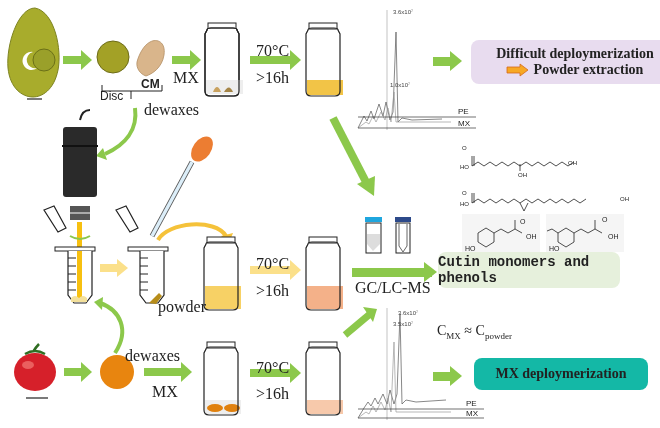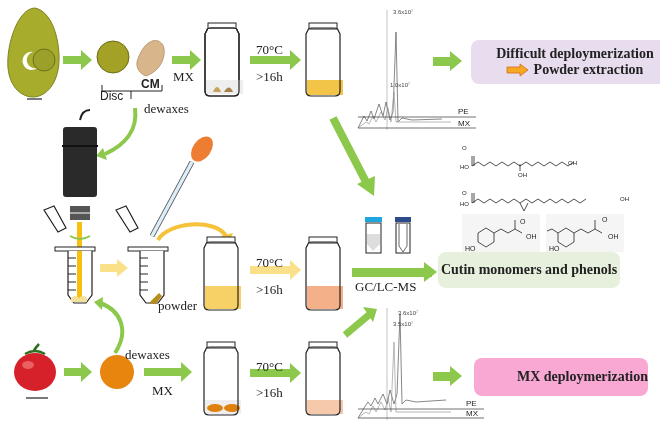--- a/index.html
+++ b/index.html
@@ -1,17 +1,17 @@
 <!DOCTYPE html>
 <html><head>
 <meta charset="utf-8">
 <style>
   html,body{margin:0;padding:0;background:#fff;}
   #root{position:relative;width:660px;height:428px;overflow:hidden;background:#fff;font-family:"Liberation Serif",serif;color:#222;}
-  .lbl{position:absolute;font-size:13px;white-space:nowrap;line-height:1;}
+  .lbl{position:absolute;font-size:16px;white-space:nowrap;line-height:1;}
   .sans{font-family:"Liberation Sans",sans-serif;}
   .box{position:absolute;border-radius:8px;display:flex;flex-direction:column;align-items:center;justify-content:center;font-weight:bold;font-size:14px;}
   svg{position:absolute;left:0;top:0;overflow:visible;}
   sub{font-size:9px;}
 </style>
 </head>
 <body>
 
 <div id="root">
 
@@ -255,36 +255,37 @@
         </svg>
       <span>Powder extraction</span>
     </span>
   </div>
 
   <span class="lbl" style="left:158px;top:299px;">powder</span>
   <span class="lbl" style="left:256px;top:256px;">70°C</span>
   <span class="lbl" style="left:256px;top:283px;">&gt;16h</span>
   <span class="lbl" style="left:355px;top:280px;">GC/LC-MS</span>
 
-  <div class="box" style="left:438px;top:252px;width:182px;height:36px;background:#e6f0dc;">
+  <div class="box" style="left:438px;top:252px;width:182px;height:36px;background:#e6f0dc;font-family:Liberation Mono, monospace;">
     <span>Cutin monomers and phenols</span>
   </div>
 
   <span class="lbl" style="left:125px;top:348px;">dewaxes</span>
   <span class="lbl" style="left:152px;top:384px;">MX</span>
   <span class="lbl" style="left:256px;top:360px;">70°C</span>
   <span class="lbl" style="left:256px;top:386px;">&gt;16h</span>
 
   <span class="lbl sans" style="left:398px;top:310px;font-size:6px;color:#444;">3.6x10⁷</span>
   <span class="lbl sans" style="left:393px;top:321px;font-size:6px;color:#444;">3.5x10⁷</span>
   <span class="lbl sans" style="left:466px;top:400px;font-size:8px;">PE</span>
   <span class="lbl sans" style="left:466px;top:410px;font-size:8px;">MX</span>
 
-
-  <div class="box" style="left:474px;top:358px;width:174px;height:38px;background:#f9a8d4;align-items:flex-end;">
+  <span class="lbl" style="left:437px;top:324px;font-size:14px;"><span>C</span><sub>MX</sub> <span>≈</span> <span>C</span><sub>powder</sub></span>
+
+  <div class="box" style="left:474px;top:358px;width:174px;height:32px;background:#14b8a6;">
     <span>MX deploymerization</span>
   </div>
 
   <span class="lbl sans" style="left:462px;top:145px;font-size:6px;">O</span>
   <span class="lbl sans" style="left:460px;top:164px;font-size:6px;">HO</span>
   <span class="lbl sans" style="left:518px;top:172px;font-size:6px;">OH</span>
   <span class="lbl sans" style="left:568px;top:160px;font-size:6px;">OH</span>
   <span class="lbl sans" style="left:462px;top:190px;font-size:6px;">O</span>
   <span class="lbl sans" style="left:460px;top:201px;font-size:6px;">HO</span>
   <span class="lbl sans" style="left:620px;top:196px;font-size:6px;">OH</span>

